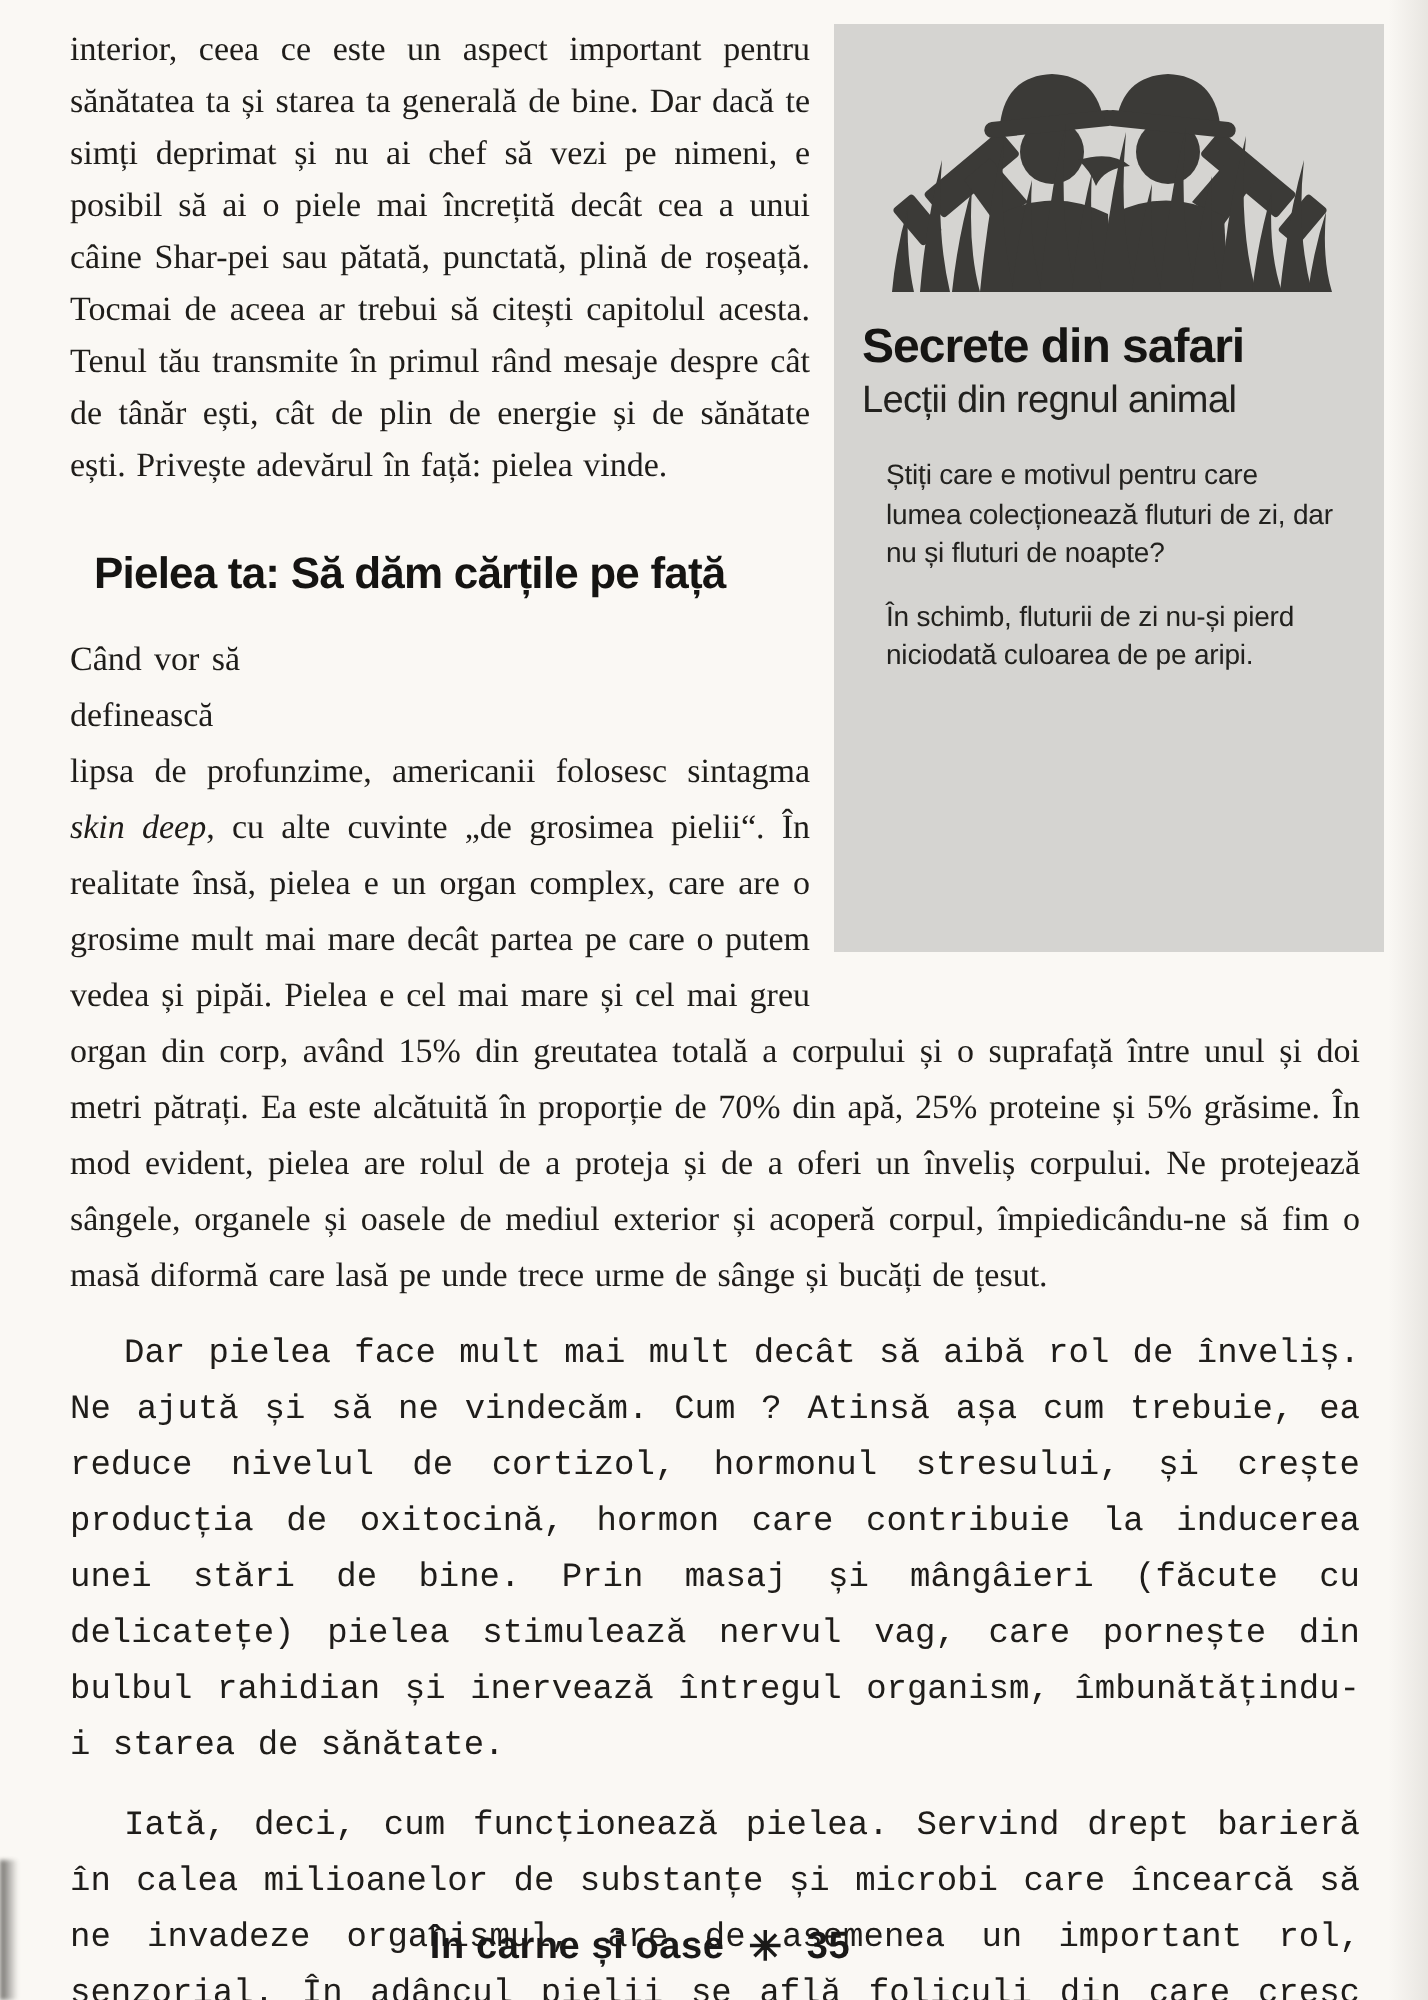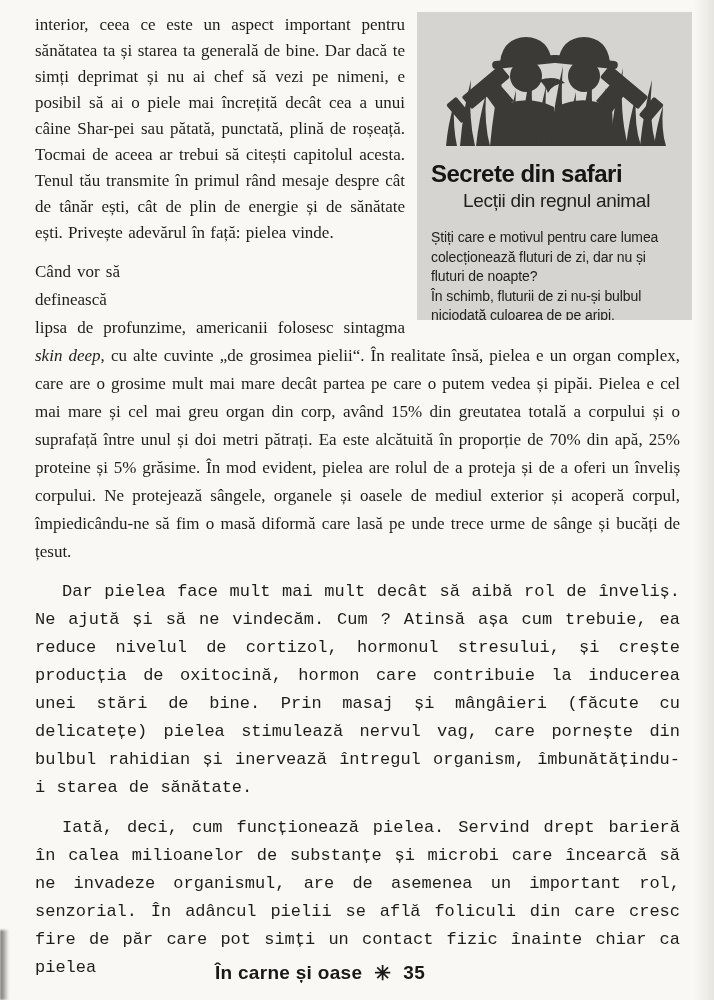--- a/index.html
+++ b/index.html
@@ -14,43 +14,43 @@
   }
   .page-inner{
     position:relative;
     padding:0 22px 0 23px;
     height:100%;
     box-sizing:border-box;
   }
   
   .sidebar{
     float:right;
-    width:275px;height:308px;
+    width:275px;height:464px;
     margin:0 0 20px 12px;
     background:#d5d4d1;
     overflow:hidden;
   }
   .illus-wrap{width:230px;height:122px;margin:12px auto 0;}
   .sb-title{
     font-family:"Liberation Sans", sans-serif;
     font-weight:bold;font-size:24px;letter-spacing:-0.5px;
     margin:14px 10px 2px 14px;color:#161513;
   }
   .sb-subtitle{
     font-family:"Liberation Sans", sans-serif;
     font-size:19px;letter-spacing:-0.3px;
-    margin:0 10px 16px 14px;color:#22211e;text-align:center;
+    margin:0 10px 16px 14px;color:#22211e;
   }
   .sb-body{
     margin:0 10px 0 14px;
     font-family:"Liberation Sans", sans-serif;
     font-size:14px;line-height:19.5px;letter-spacing:-0.1px;
     color:#22211e;
   }
-  .sb-body p{margin:0;}
+  .sb-body p{margin:12px;}
   
   p.body{
     margin:12px;
     font-size:17px;
     text-align:justify;
     hyphens:none;
     word-spacing:1px;
   }
   .p1{margin-top:74px;line-height:26px;}
   .pw{line-height:28px;}
@@ -138,26 +138,27 @@
             <path d="M186,122 Q189,96 196,72 Q194,102 201,122 Z"></path>
             <path d="M200,122 Q204,84 212,56 Q208,92 216,122 Z"></path>
             <path d="M214,122 Q217,100 223,82 Q221,106 226,122 Z"></path>
           </g>
         </svg>
       </div>
       <h2 class="sb-title">Secrete din safari</h2>
       <div class="sb-subtitle">Lecții din regnul animal</div>
       <div class="sb-body">
         <p>Știți care e motivul pentru care lumea colecționează fluturi de zi, dar nu și fluturi de noapte?</p>
-        <p>În schimb, fluturii de zi nu-și bulbul niciodată culoarea de pe aripi.</p>
+        <p>În schimb, fluturii de zi nu-și pierd niciodată culoarea de pe aripi.</p>
       </div>
     </aside>
 
     <p class="body p1">interior, ceea ce este un aspect important pentru sănătatea ta și starea ta generală de bine. Dar dacă te simți deprimat și nu ai chef să vezi pe nimeni, e posibil să ai o piele mai încrețită decât cea a unui câine Shar-pei sau pătată, punctată, plină de roșeață. Tocmai de aceea ar trebui să citești capitolul acesta. Tenul tău transmite în primul rând mesaje despre cât de tânăr ești, cât de plin de energie și de sănătate ești. Privește adevărul în față: pielea vinde.</p>
 
+    <h1 class="heading">Pielea ta: Să dăm cărțile pe față</h1>
 
     <p class="body pw"><span class="wrap-spacer"></span><span>Când vor să definească lipsa de profunzime, americanii folosesc sintagma </span><span class="ital">skin deep</span><span>, cu alte cuvinte „de grosimea pielii“. În realitate însă, pielea e un organ complex, care are o grosime mult mai mare decât partea pe care o putem vedea și pipăi. Pielea e cel mai mare și cel mai greu organ din corp, având 15% din greutatea totală a corpului și o suprafață între unul și doi metri pătrați. Ea este alcătuită în proporție de 70% din apă, 25% proteine și 5% grăsime. În mod evident, pielea are rolul de a proteja și de a oferi un înveliș corpului. Ne protejează sângele, organele și oasele de mediul exterior și acoperă corpul, împiedicându-ne să fim o masă diformă care lasă pe unde trece urme de sânge și bucăți de țesut.</span></p>
 
     <p class="body pw indent">Dar pielea face mult mai mult decât să aibă rol de înveliș. Ne ajută și să ne vindecăm. Cum ? Atinsă așa cum trebuie, ea reduce nivelul de cortizol, hormonul stresului, și crește producția de oxitocină, hormon care contribuie la inducerea unei stări de bine. Prin masaj și mângâieri (făcute cu delicatețe) pielea stimulează nervul vag, care pornește din bulbul rahidian și inervează întregul organism, îmbunătățindu-i starea de sănătate.</p>
 
     <p class="body pw indent">Iată, deci, cum funcționează pielea. Servind drept barieră în calea milioanelor de substanțe și microbi care încearcă să ne invadeze organismul, are de asemenea un important rol, senzorial. În adâncul pielii se află foliculi din care cresc fire de păr care pot simți un contact fizic înainte chiar ca pielea</p>
 
     <div class="footer">
       <span>În carne și oase</span><span class="star">✳</span><span>35</span>
     </div>

